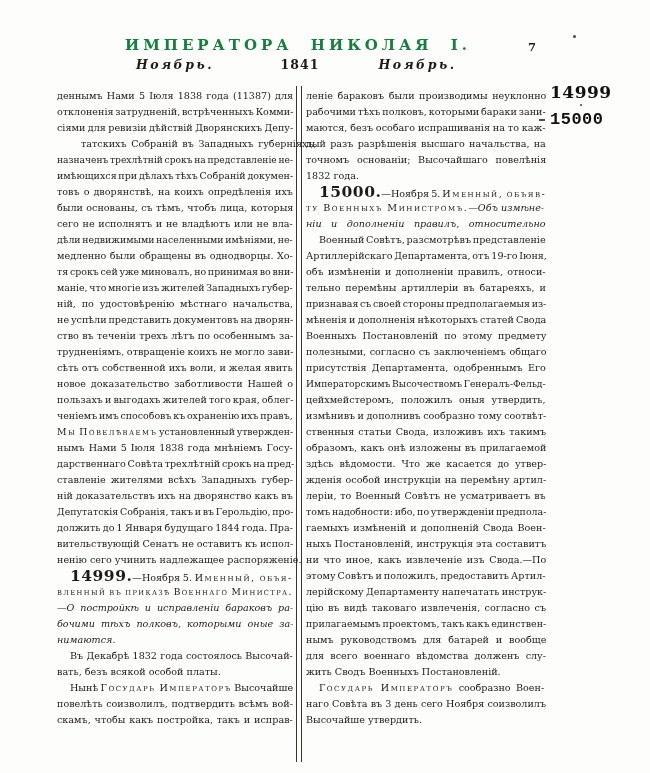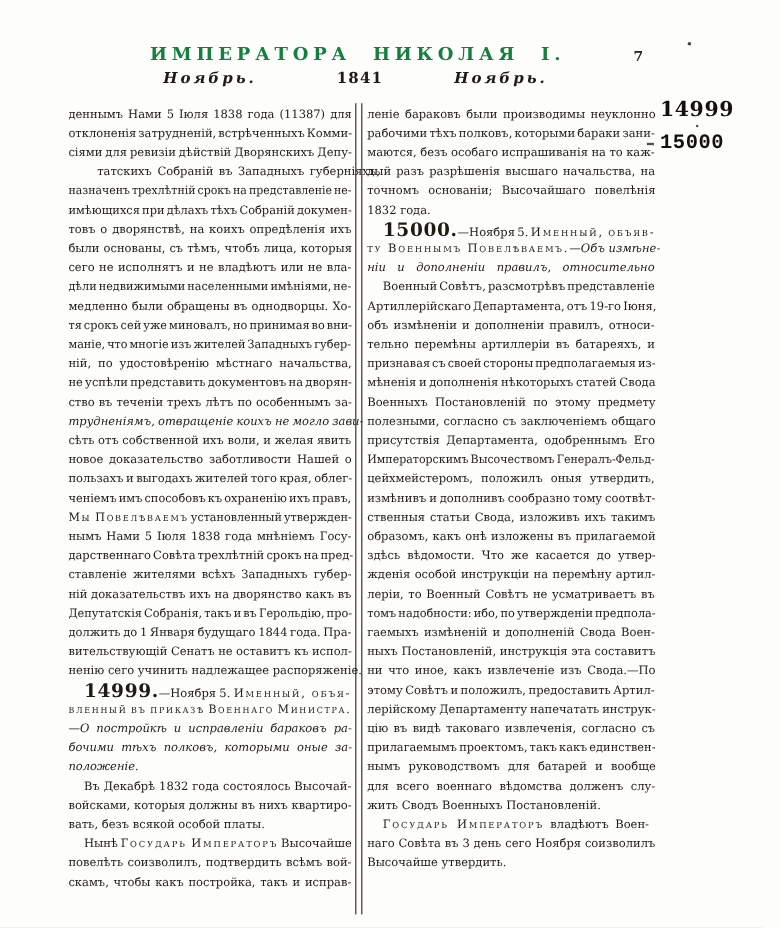--- a/index.html
+++ b/index.html
@@ -65,55 +65,54 @@
       <div class="line" style="word-spacing: 1px;"><span class="lw"><span class="seg-n">товъ о дворянствѣ, на коихъ опредѣленія ихъ</span></span></div>
       <div class="line" style="word-spacing: 0.333333px;"><span class="lw"><span class="seg-n">были основаны, съ тѣмъ, чтобъ лица, которыя</span></span></div>
       <div class="line" style="word-spacing: 0.625px;"><span class="lw"><span class="seg-n">сего не исполнятъ и не владѣютъ или не вла-</span></span></div>
       <div class="line" style="word-spacing: -1.3px;"><span class="lw" style="transform: scaleX(0.975207);"><span class="seg-n">дѣли недвижимыми населенными имѣніями, не-</span></span></div>
       <div class="line" style="word-spacing: 0.4px;"><span class="lw"><span class="seg-n">медленно были обращены въ однодворцы. Хо-</span></span></div>
       <div class="line" style="word-spacing: -1.3px;"><span class="lw" style="transform: scaleX(0.983333);"><span class="seg-n">тя срокъ сей уже миновалъ, но принимая во вни-</span></span></div>
       <div class="line" style="word-spacing: -1.3px;"><span class="lw" style="transform: scaleX(0.975207);"><span class="seg-n">маніе, что многіе изъ жителей Западныхъ губер-</span></span></div>
       <div class="line" style="word-spacing: 2.75px;"><span class="lw"><span class="seg-n">ній, по удостовѣренію мѣстнаго начальства,</span></span></div>
       <div class="line" style="word-spacing: -1.2px;"><span class="lw"><span class="seg-n">не успѣли представить документовъ на дворян-</span></span></div>
       <div class="line" style="word-spacing: 0.285714px;"><span class="lw"><span class="seg-n">ство въ теченіи трехъ лѣтъ по особеннымъ за-</span></span></div>
-      <div class="line" style="word-spacing: -0.4px; font-style: italic;"><span class="lw"><span class="seg-n">трудненіямъ, отвращеніе коихъ не могло зави-</span></span></div>
+      <div class="line" style="word-spacing: -0.4px;"><span class="lw"><span class="seg-n">трудненіямъ, отвращеніе коихъ не могло зави-</span></span></div>
       <div class="line" style="word-spacing: 0px;"><span class="lw"><span class="seg-n">сѣть отъ собственной ихъ воли, и желая явить</span></span></div>
       <div class="line" style="word-spacing: 1.75px;"><span class="lw"><span class="seg-n">новое доказательство заботливости Нашей о</span></span></div>
       <div class="line" style="word-spacing: -1px;"><span class="lw"><span class="seg-n">пользахъ и выгодахъ жителей того края, облег-</span></span></div>
       <div class="line" style="word-spacing: -1.3px;"><span class="lw" style="transform: scaleX(0.987448);"><span class="seg-n">ченіемъ имъ способовъ къ охраненію ихъ правъ,</span></span></div>
       <div class="line" style="word-spacing: -1.3px;"><span class="lw" style="transform: scaleX(0.971193);"><span class="seg-sc">Мы Повелѣваемъ</span><span class="seg-n"> установленный утвержден-</span></span></div>
       <div class="line" style="word-spacing: 1px;"><span class="lw"><span class="seg-n">нымъ Нами 5 Іюля 1838 года мнѣніемъ Госу-</span></span></div>
       <div class="line" style="word-spacing: -1.3px;"><span class="lw"><span class="seg-n">дарственнаго Совѣта трехлѣтній срокъ на пред-</span></span></div>
       <div class="line" style="word-spacing: 2px;"><span class="lw"><span class="seg-n">ставленіе жителями всѣхъ Западныхъ губер-</span></span></div>
       <div class="line" style="word-spacing: 0px;"><span class="lw"><span class="seg-n">ній доказательствъ ихъ на дворянство какъ въ</span></span></div>
       <div class="line" style="word-spacing: -1.3px;"><span class="lw" style="transform: scaleX(0.983333);"><span class="seg-n">Депутатскія Собранія, такъ и въ Герольдію, про-</span></span></div>
       <div class="line" style="word-spacing: -0.857143px;"><span class="lw"><span class="seg-n">должить до 1 Января будущаго 1844 года. Пра-</span></span></div>
       <div class="line" style="word-spacing: -0.2px;"><span class="lw"><span class="seg-n">вительствующій Сенатъ не оставитъ къ испол-</span></span></div>
       <div class="line last"><span class="lw"><span class="seg-n">ненію сего учинить надлежащее распоряженіе.</span></span></div>
       <div class="line ind" style="word-spacing: -0.333333px;"><span class="lw"><span class="seg-num">14999.</span><span class="seg-n">—Ноября 5. </span><span class="seg-sc">Именный, объя-</span></span></div>
       <div class="line" style="word-spacing: -1.3px;"><span class="lw" style="transform: scaleX(0.947791);"><span class="seg-sc">вленный въ приказѣ Военнаго Министра.</span></span></div>
       <div class="line" style="word-spacing: 2.8px;"><span class="lw"><span class="seg-i">—О постройкѣ и исправленіи бараковъ ра-</span></span></div>
       <div class="line" style="word-spacing: 3px;"><span class="lw"><span class="seg-i">бочими тѣхъ полковъ, которыми оные за-</span></span></div>
-      <div class="line last"><span class="lw"><span class="seg-i">положеніе.</span></span></div>
+      <div class="line last"><span class="lw"><span class="seg-i">нимаются.</span></span></div>
       <div class="line ind" style="word-spacing: 0.2px;"><span class="lw"><span class="seg-n">Въ Декабрѣ 1832 года состоялось Высочай-</span></span></div>
-      <div class="line" style="word-spacing: 0px;"><span class="lw"><span class="seg-n">войсками, которыя должны въ нихъ квартиро-</span></span></div>
       <div class="line last"><span class="lw"><span class="seg-n">вать, безъ всякой особой платы.</span></span></div>
       <div class="line ind" style="word-spacing: -0.666667px;"><span class="lw"><span class="seg-n">Нынѣ </span><span class="seg-sc">Государь Императоръ</span><span class="seg-n"> Высочайше</span></span></div>
       <div class="line" style="word-spacing: 0.5px;"><span class="lw"><span class="seg-n">повелѣть соизволилъ, подтвердить всѣмъ вой-</span></span></div>
       <div class="line" style="word-spacing: 0.833333px;"><span class="lw"><span class="seg-n">скамъ, чтобы какъ постройка, такъ и исправ-</span></span></div>
     </div>
   <div id="col-right" class="col" style="left:306px;width:240px;">
       <div class="line" style="word-spacing: 1.5px;"><span class="lw"><span class="seg-n">леніе бараковъ были производимы неуклонно</span></span></div>
       <div class="line" style="word-spacing: -1.2px;"><span class="lw"><span class="seg-n">рабочими тѣхъ полковъ, которыми бараки зани-</span></span></div>
       <div class="line" style="word-spacing: -0.166667px;"><span class="lw"><span class="seg-n">маются, безъ особаго испрашиванія на то каж-</span></span></div>
       <div class="line" style="word-spacing: 1.2px;"><span class="lw"><span class="seg-n">дый разъ разрѣшенія высшаго начальства, на</span></span></div>
       <div class="line" style="word-spacing: 4.66667px;"><span class="lw"><span class="seg-n">точномъ основаніи; Высочайшаго повелѣнія</span></span></div>
       <div class="line last"><span class="lw"><span class="seg-n">1832 года.</span></span></div>
       <div class="line ind" style="word-spacing: -1px;"><span class="lw"><span class="seg-num">15000.</span><span class="seg-n">—Ноября 5. </span><span class="seg-sc">Именный, объяв-</span></span></div>
-      <div class="line" style="word-spacing: 0px;"><span class="lw"><span class="seg-sc">ту Военнымъ Повелѣваемъ.</span><span class="seg-i">—Объ измѣне-</span></span></div>
+      <div class="line" style="word-spacing: 0px;"><span class="lw"><span class="seg-sc">ту Военныхъ Министромъ.</span><span class="seg-i">—Объ измѣне-</span></span></div>
       <div class="line" style="word-spacing: 6.5px;"><span class="lw"><span class="seg-i">ніи и дополненіи правилъ, относительно</span></span></div>
       <div class="line ind" style="word-spacing: -1.3px;"><span class="lw"><span class="seg-n">Военный Совѣтъ, разсмотрѣвъ представленіе</span></span></div>
       <div class="line" style="word-spacing: -1.3px;"><span class="lw"><span class="seg-n">Артиллерійскаго Департамента, отъ 19-го Іюня,</span></span></div>
       <div class="line" style="word-spacing: 1.2px;"><span class="lw"><span class="seg-n">объ измѣненіи и дополненіи правилъ, относи-</span></span></div>
       <div class="line" style="word-spacing: 1.8px;"><span class="lw"><span class="seg-n">тельно перемѣны артиллеріи въ батареяхъ, и</span></span></div>
       <div class="line" style="word-spacing: -1.3px;"><span class="lw" style="transform: scaleX(0.979592);"><span class="seg-n">признавая съ своей стороны предполагаемыя из-</span></span></div>
       <div class="line" style="word-spacing: -0.8px;"><span class="lw"><span class="seg-n">мѣненія и дополненія нѣкоторыхъ статей Свода</span></span></div>
       <div class="line" style="word-spacing: 3px;"><span class="lw"><span class="seg-n">Военныхъ Постановленій по этому предмету</span></span></div>
       <div class="line" style="word-spacing: 0.5px;"><span class="lw"><span class="seg-n">полезными, согласно съ заключеніемъ общаго</span></span></div>
       <div class="line" style="word-spacing: 2.33333px;"><span class="lw"><span class="seg-n">присутствія Департамента, одобреннымъ Его</span></span></div>
@@ -129,21 +128,21 @@
       <div class="line" style="word-spacing: 1.2px;"><span class="lw"><span class="seg-n">гаемыхъ измѣненій и дополненій Свода Воен-</span></span></div>
       <div class="line" style="word-spacing: 0px;"><span class="lw"><span class="seg-n">ныхъ Постановленій, инструкція эта составитъ</span></span></div>
       <div class="line" style="word-spacing: 1.66667px;"><span class="lw"><span class="seg-n">ни что иное, какъ извлеченіе изъ Свода.—По</span></span></div>
       <div class="line" style="word-spacing: -1px;"><span class="lw"><span class="seg-n">этому Совѣтъ и положилъ, предоставить Артил-</span></span></div>
       <div class="line" style="word-spacing: -0.666667px;"><span class="lw"><span class="seg-n">лерійскому Департаменту напечатать инструк-</span></span></div>
       <div class="line" style="word-spacing: 1.33333px;"><span class="lw"><span class="seg-n">цію въ видѣ таковаго извлеченія, согласно съ</span></span></div>
       <div class="line" style="word-spacing: -1.3px;"><span class="lw" style="transform: scaleX(0.987654);"><span class="seg-n">прилагаемымъ проектомъ, такъ какъ единствен-</span></span></div>
       <div class="line" style="word-spacing: 3.8px;"><span class="lw"><span class="seg-n">нымъ руководствомъ для батарей и вообще</span></span></div>
       <div class="line" style="word-spacing: 3.2px;"><span class="lw"><span class="seg-n">для всего военнаго вѣдомства долженъ слу-</span></span></div>
       <div class="line last"><span class="lw"><span class="seg-n">жить Сводъ Военныхъ Постановленій.</span></span></div>
-      <div class="line ind" style="word-spacing: 2.33333px;"><span class="lw"><span class="seg-sc">Государь Императоръ</span><span class="seg-n"> владѣютъ Воен-</span></span></div>
+      <div class="line ind" style="word-spacing: 2.33333px;"><span class="lw"><span class="seg-sc">Государь Императоръ</span><span class="seg-n"> сообразно Воен-</span></span></div>
       <div class="line" style="word-spacing: 0.142857px;"><span class="lw"><span class="seg-n">наго Совѣта въ 3 день сего Ноября соизволилъ</span></span></div>
       <div class="line last"><span class="lw"><span class="seg-n">Высочайше утвердить.</span></span></div>
     </div>
 
   <div class="speck speck-1"></div>
   <div class="speck speck-2"></div>
   <div class="tick"></div>
 </div>
 
 </body></html>

